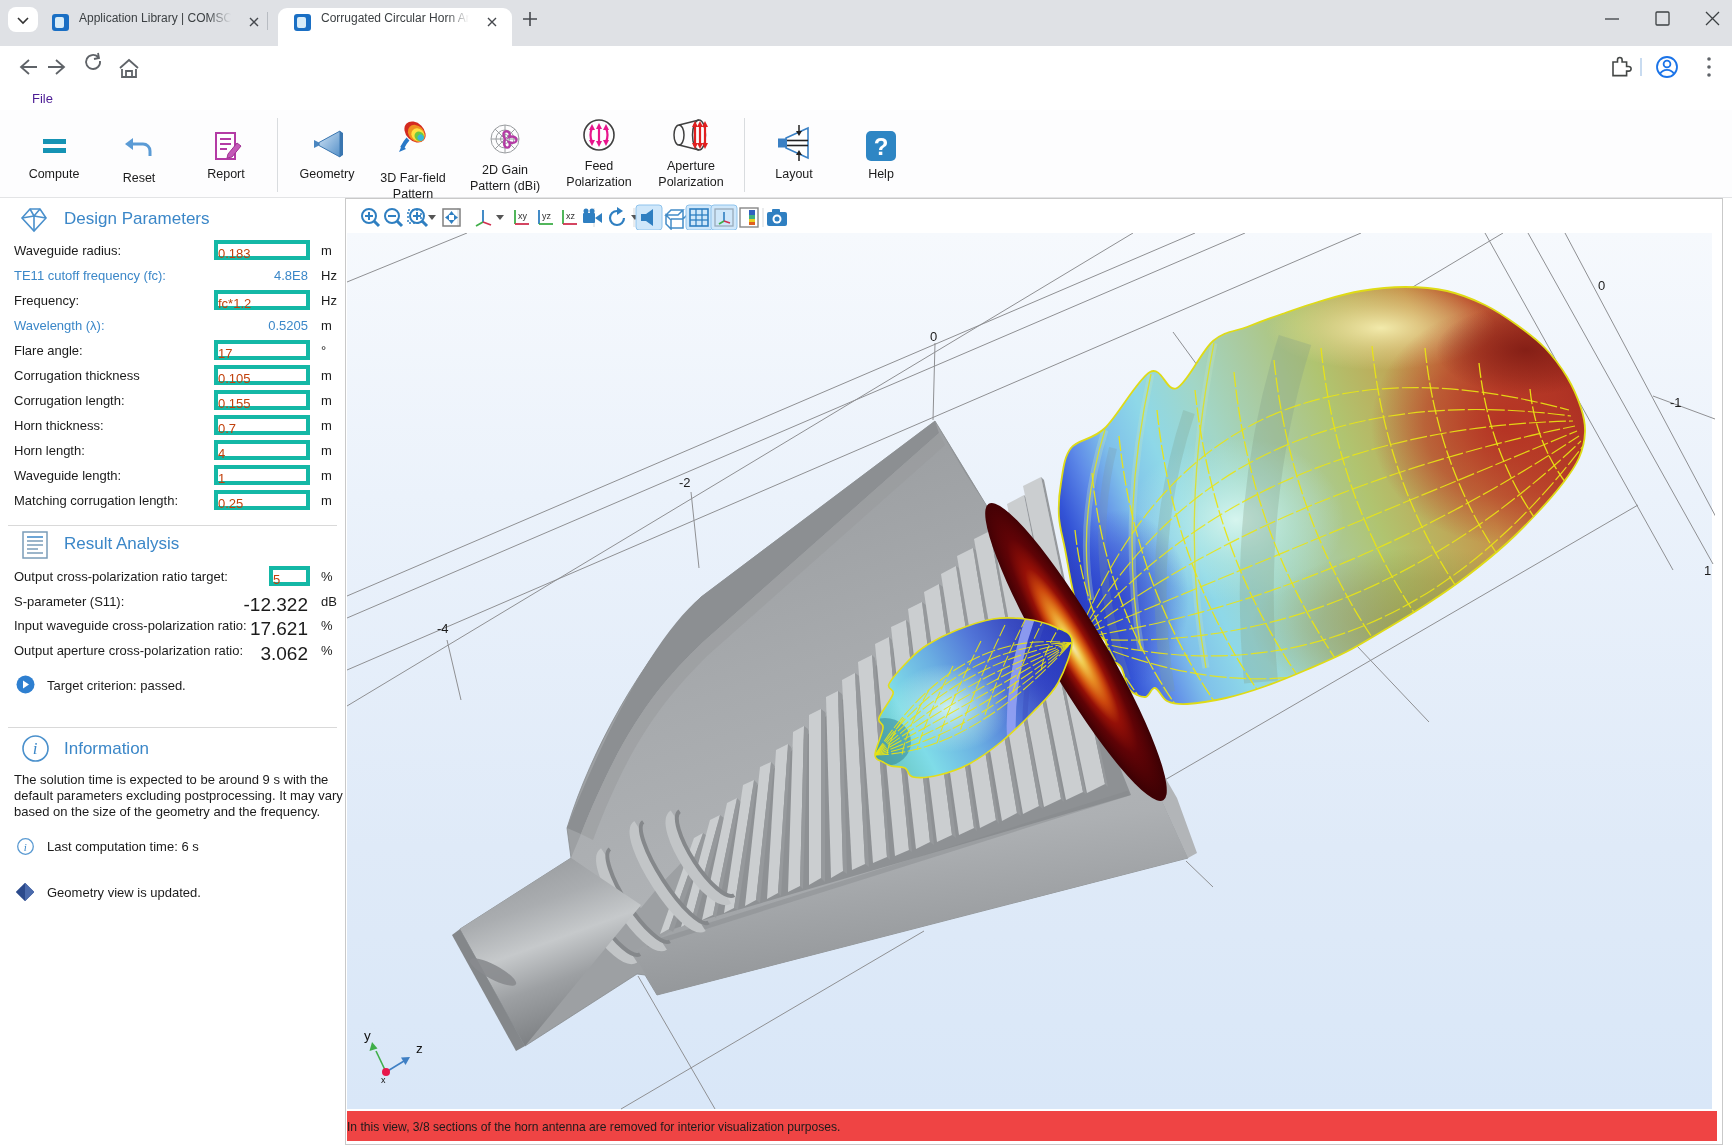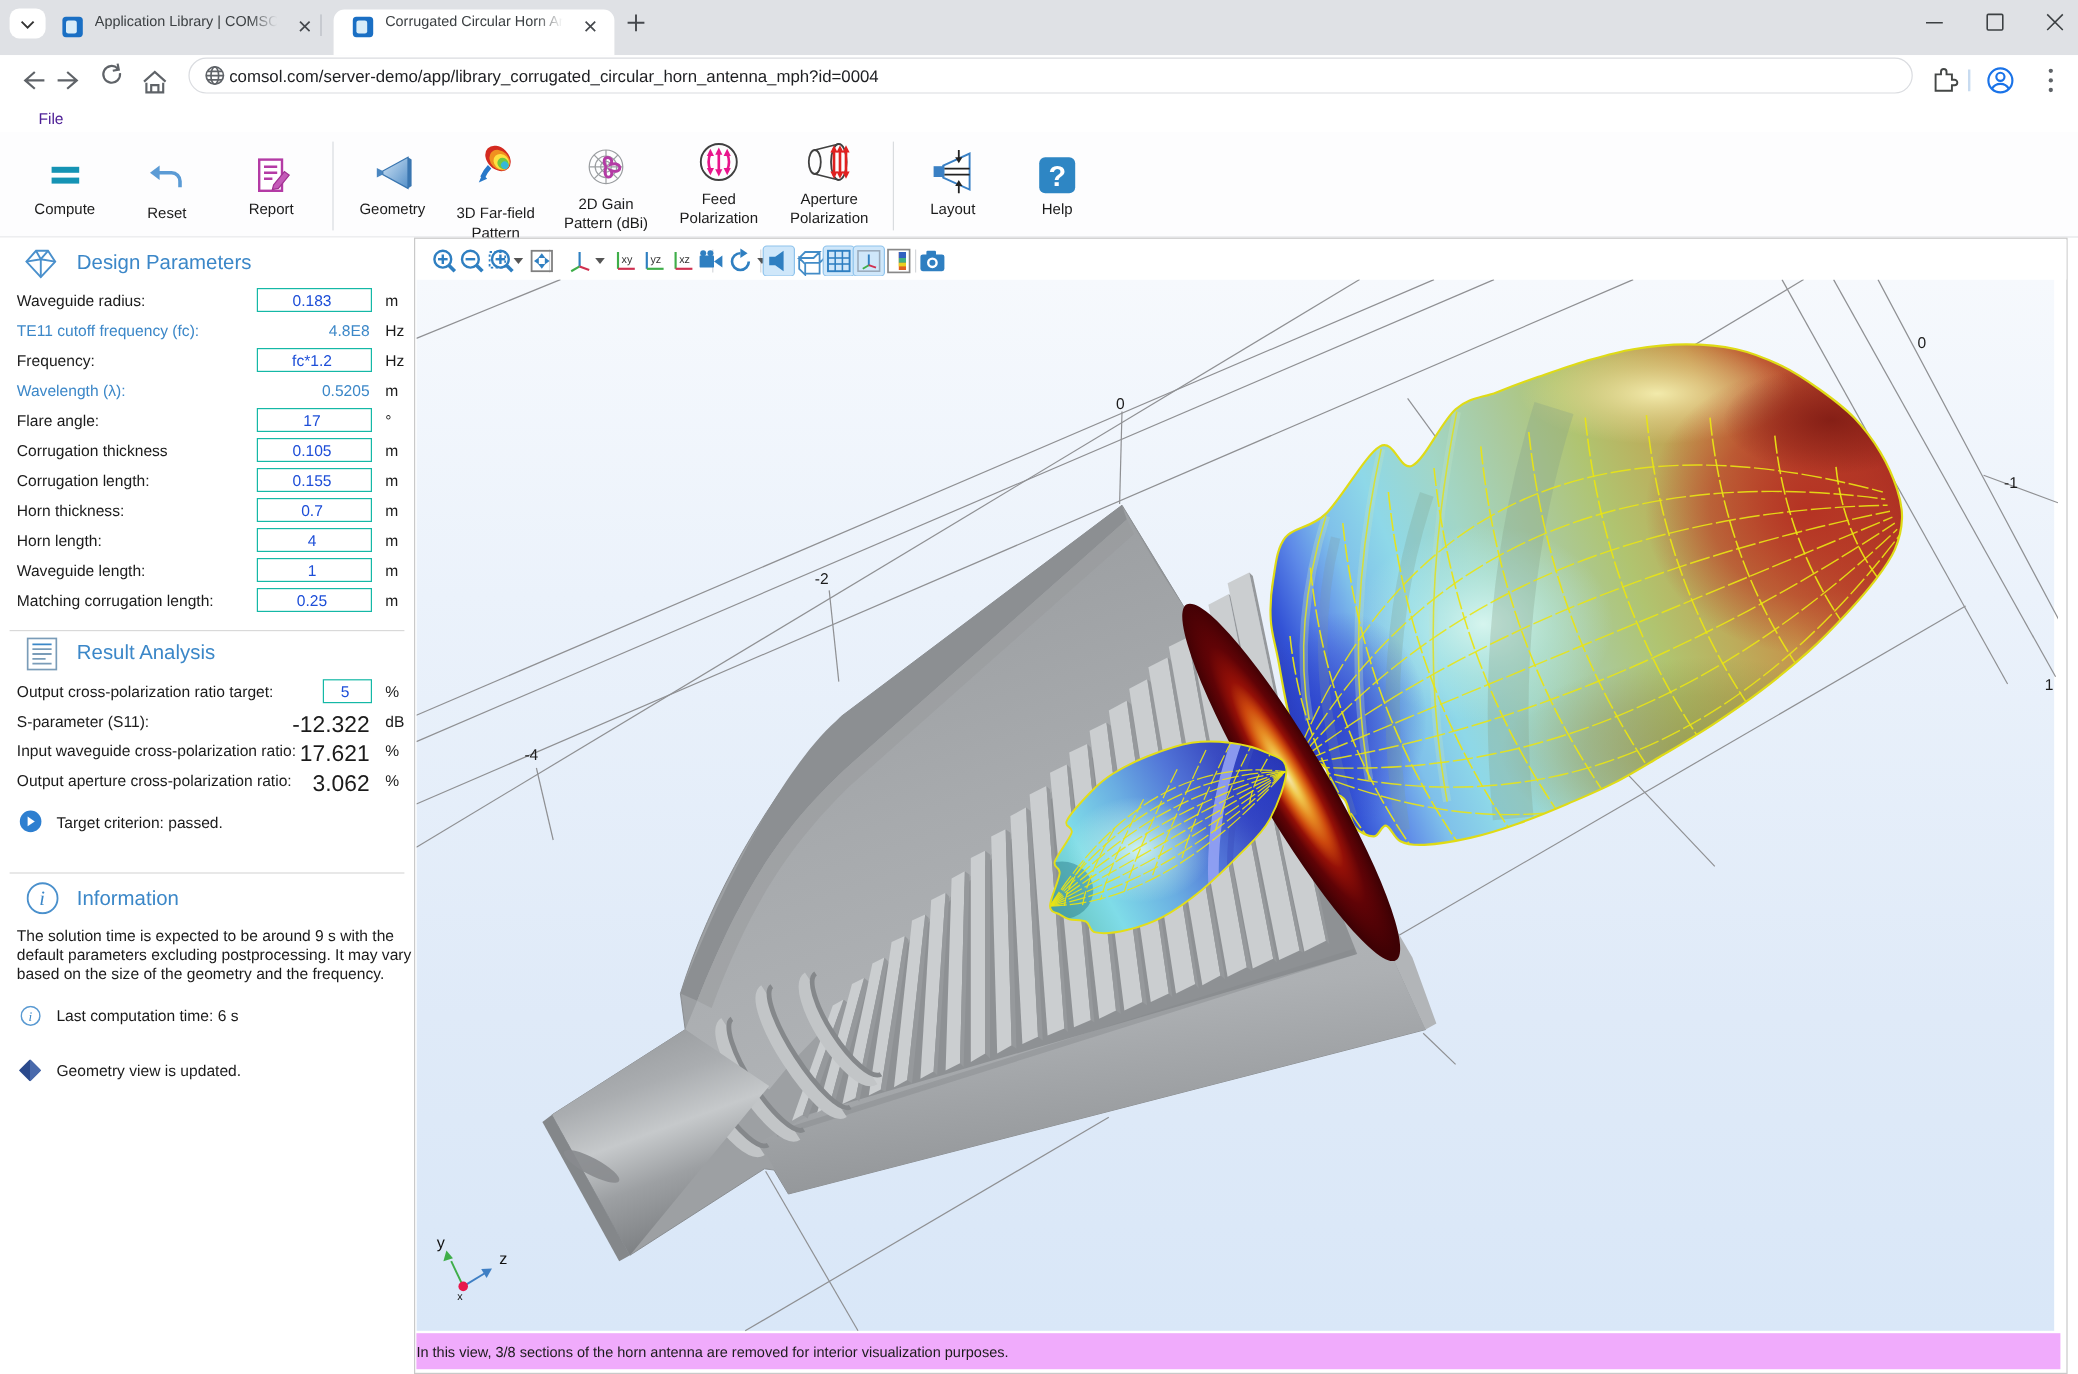--- a/index.html
+++ b/index.html
@@ -14,28 +14,28 @@
 #omni .url{position:absolute;left:33px;top:6px;font-size:14px;color:#202124;letter-spacing:0px}
 #filerow{position:absolute;left:0;top:88px;width:1732px;height:22px;background:#fff}
 #filerow span{position:absolute;left:32px;top:3px;font-size:13px;color:#4c1d95}
 #ribbon{position:absolute;left:0;top:110px;width:1732px;height:88px;background:#fdfdfe;border-bottom:1px solid #e3e4e6}
 .rbtn{position:absolute;text-align:center;font-size:12.5px;color:#1b1b1b}
 .rsep{position:absolute;top:8px;width:1px;height:74px;background:#d9dcdf}
 #lpanel{position:absolute;left:0;top:198px;width:345px;height:947px;background:#fff}
 .sect-h{position:absolute;font-size:17px;color:#3b87c8}
 .lab{position:absolute;font-size:13px;color:#1b1b1b;white-space:nowrap}
 .blab{position:absolute;font-size:13px;color:#3b87c8;white-space:nowrap}
-.ibox{position:absolute;width:96px;height:20px;border:1px solid #14b8a6;background:#fff;font-size:13px;color:#1d4ed8;text-align:center;padding:2px 4px 0 0}
+.ibox{position:absolute;width:96px;height:20px;border:4px solid #14b8a6;background:#fff;font-size:13px;color:#c2410c;text-align:left;padding:2px 4px 0 0}
 .rval{position:absolute;width:96px;font-size:19px;color:#1b1b1b;text-align:right}
 .bval{position:absolute;width:96px;font-size:13px;color:#3b87c8;text-align:right}
 .unit{position:absolute;font-size:13px;color:#1b1b1b}
 .hsep{position:absolute;left:8px;width:329px;height:1px;background:#d9d9d9}
 #gpanel{position:absolute;left:345px;top:198px;width:1378px;height:947px;background:#fff;border:1px solid #c9c9c9}
 #gtool{position:absolute;left:1px;top:1px;width:1375px;height:33px;background:#fff}
-#caption{position:absolute;left:1px;top:912px;font-size:12.1px;color:#1b1b1b;padding-left:1px;background:#f0abfc;width:1370px;height:30px}
+#caption{position:absolute;left:1px;top:912px;font-size:12.1px;color:#1b1b1b;padding-left:1px;background:#ef4444;width:1370px;height:30px}
 #caption span{position:absolute;left:0;top:9px}
 </style></head>
 <body>
 <div id="tabstrip">
     <svg class="abs" style="left:1595px;top:8px" width="130" height="22" viewBox="0 0 130 22" stroke="#3c4043" fill="none" stroke-width="1.3">
 <line x1="10" y1="11" x2="24" y2="11"></line>
       <rect x="61" y="4" width="13" height="13" rx="1"></rect>
       <path d="M111,4 l13,13 M124,4 l-13,13"></path>
     </svg>
     <div class="abs" style="left:8px;top:7px;width:30px;height:25px;background:#fff;border-radius:8px"></div>
@@ -74,28 +74,20 @@
         <circle cx="60" cy="15" r="10"></circle>
         <circle cx="60" cy="12" r="3.4"></circle>
         <path d="M53,22 a8,8 0 0 1 14,0"></path>
       </g>
       <g fill="#5f6368">
         <circle cx="102" cy="7" r="1.8"></circle>
         <circle cx="102" cy="15" r="1.8"></circle>
         <circle cx="102" cy="23" r="1.8"></circle>
       </g>
     </svg>
-    <div id="omni">
-      <svg class="abs" style="left:12px;top:5px" width="18" height="18" viewBox="0 0 18 18" fill="none" stroke="#5f6368" stroke-width="1.4">
-        <circle cx="9" cy="9" r="7.2"></circle>
-        <ellipse cx="9" cy="9" rx="3.2" ry="7.2"></ellipse>
-        <path d="M2,9 h14 M3,5.5 h12 M3,12.5 h12"></path>
-      </svg>
-      <div class="url">comsol.com/server-demo/app/library_corrugated_circular_horn_antenna_mph?id=0004</div>
-    </div>
   </div>
 <div id="filerow">
     <span>File</span>
   </div>
 <div id="ribbon">
     <div class="rbtn" style="left:-1px;top:0px;width:110px;">
       <div style="height:18px"></div>
       <div style="display:flex;justify-content:center">
         <svg width="36" height="36" viewBox="0 0 36 36">
           <rect x="7" y="11" width="23" height="5" fill="#1593b4"></rect>

